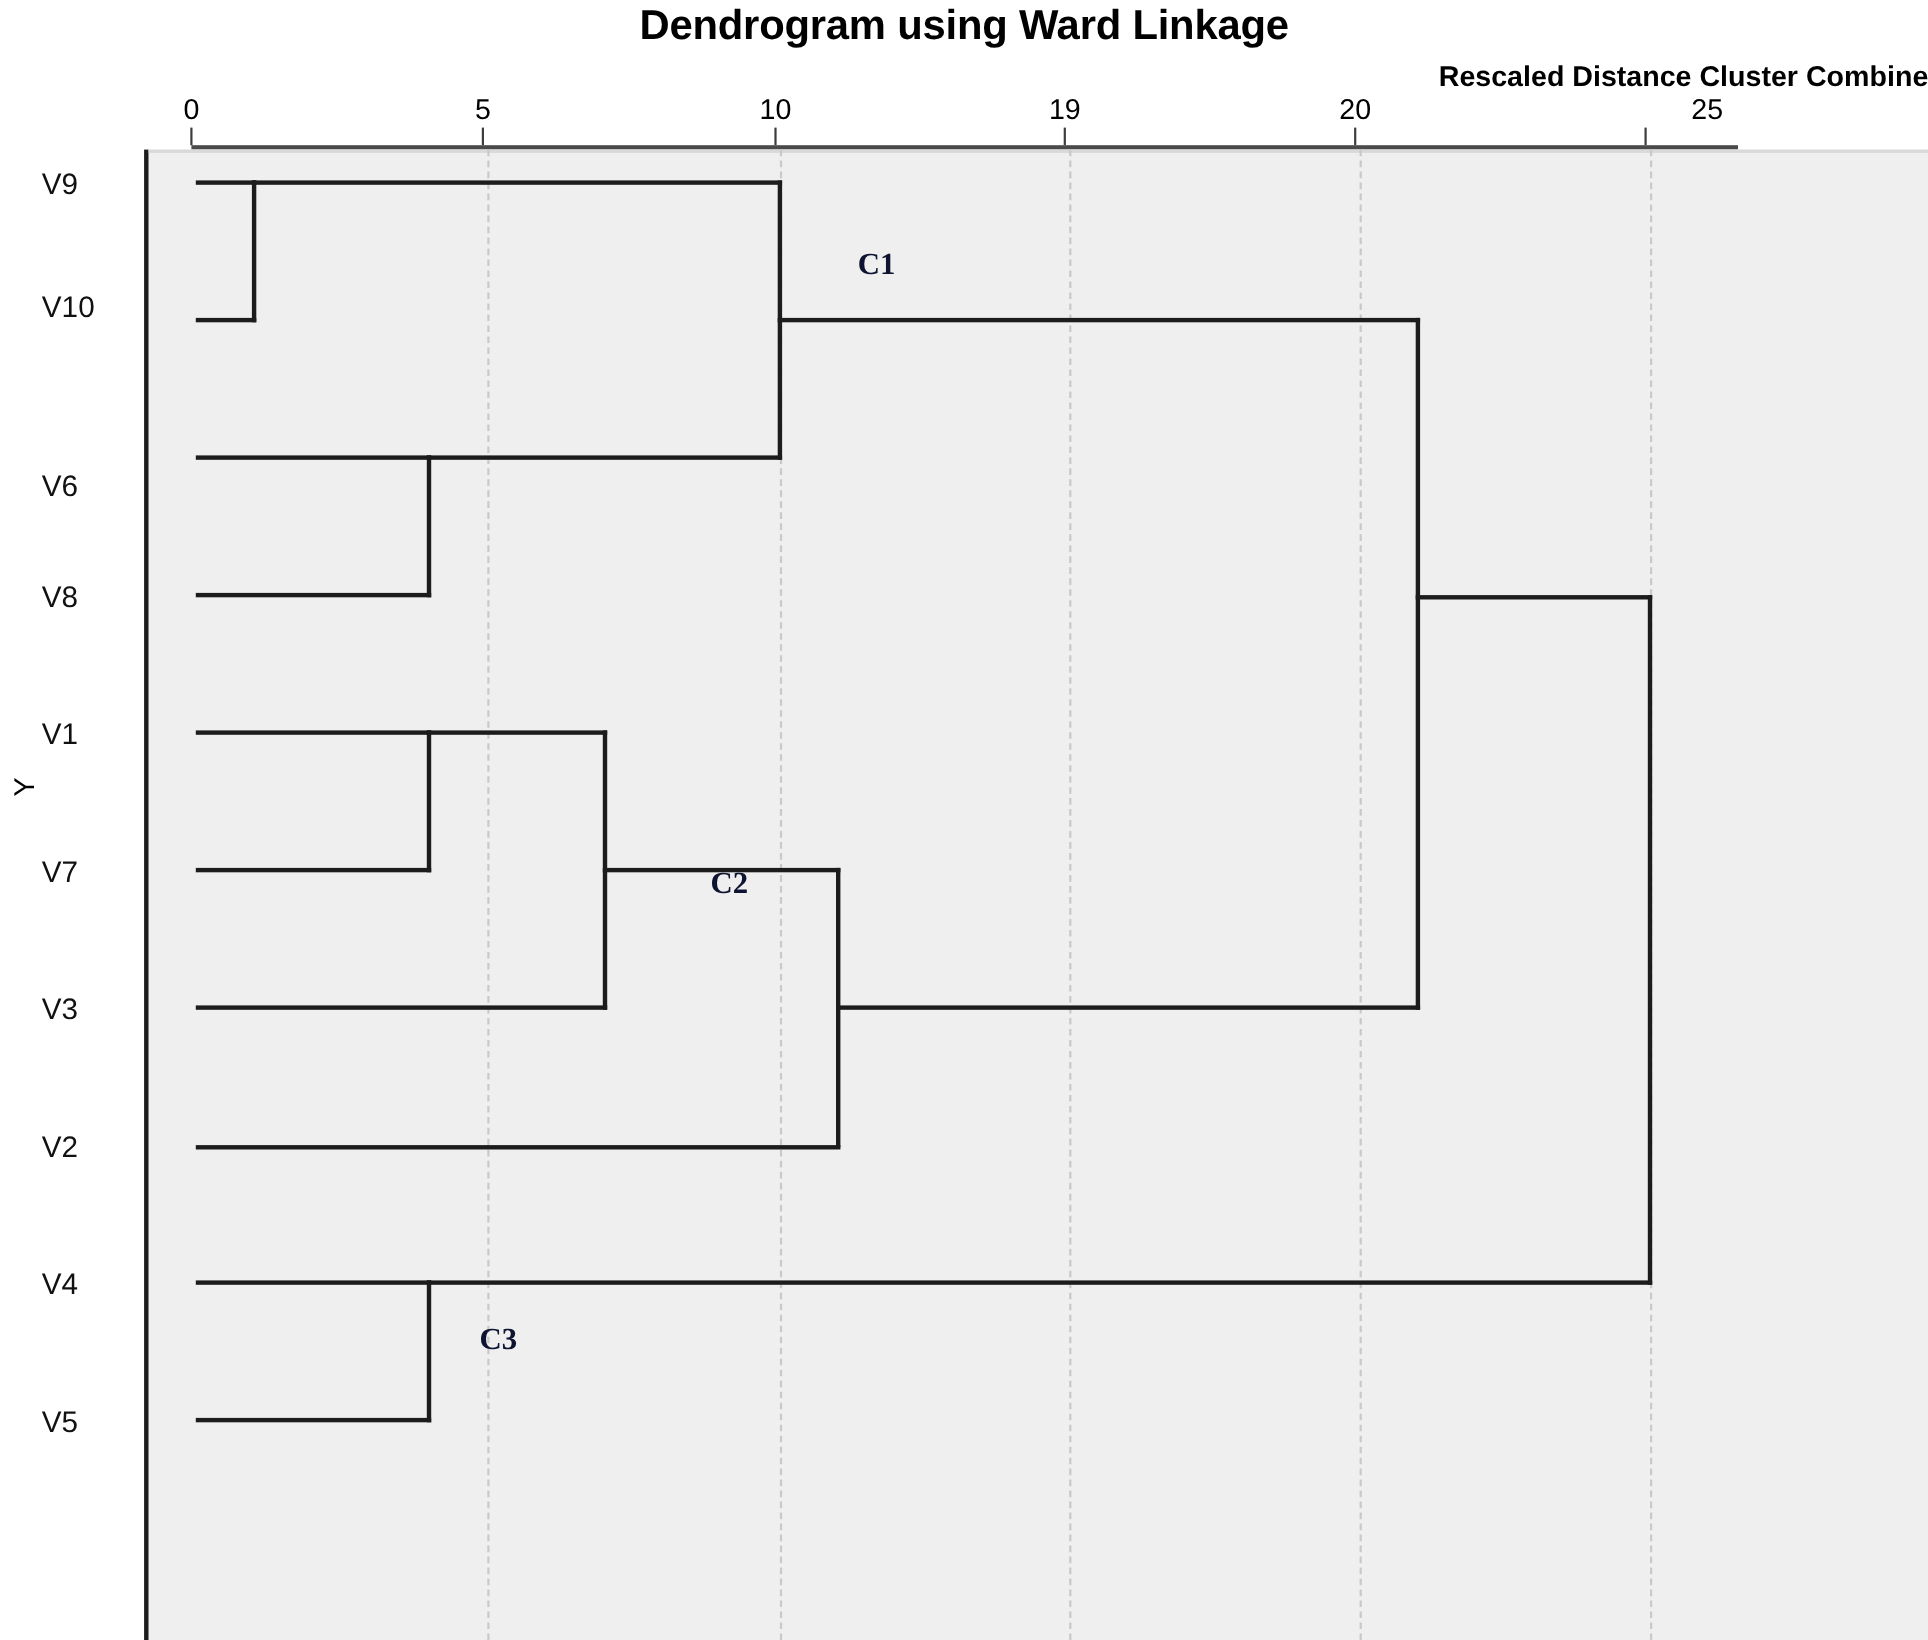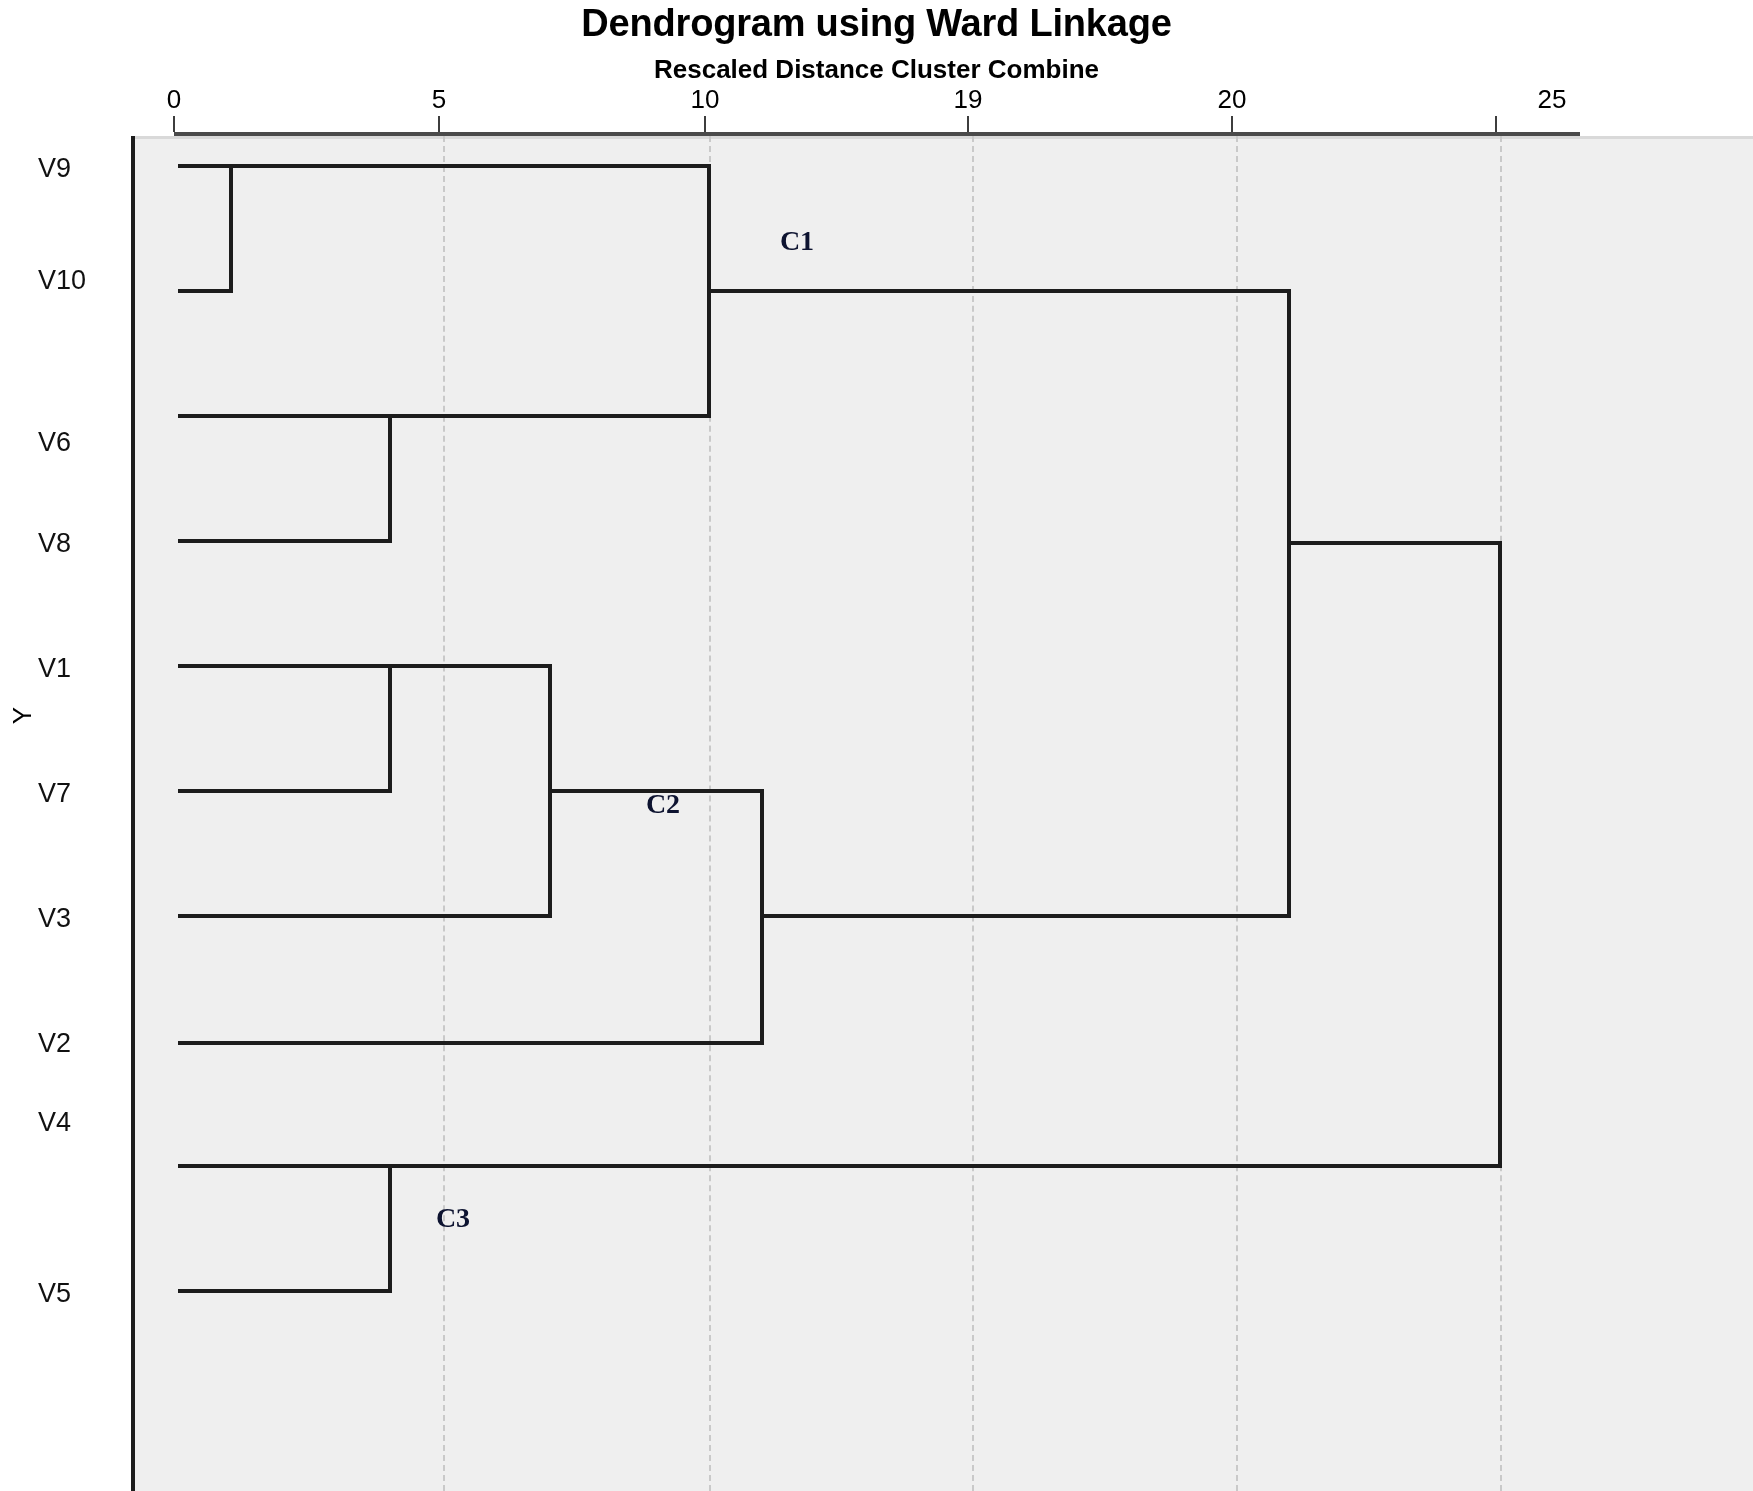--- a/index.html
+++ b/index.html
@@ -32,21 +32,21 @@
     font-size: 38px;
     font-weight: bold;
     letter-spacing: -0.2px;
     font-family: "Liberation Sans", sans-serif;
   }
   .subtitle {
     position: absolute;
     left: 0;
     top: 54px;
     width: 1753px;
-    text-align: center;
+    text-align: right;
     font-size: 26px;
     font-weight: bold;
     font-family: "Liberation Sans", sans-serif;
   }
   .xtick-label {
     position: absolute;
     top: 84px;
     font-size: 26px;
     font-family: "Liberation Sans", sans-serif;
     transform: translateX(-50%);
@@ -156,21 +156,21 @@
   <div class="ylabel">Y</div>
 
   <div class="row-label name" style="top:168px">V9</div>
   <div class="row-label name" style="top:280px">V10</div>
   <div class="row-label name" style="top:442px">V6</div>
   <div class="row-label name" style="top:543px">V8</div>
   <div class="row-label name" style="top:668px">V1</div>
   <div class="row-label name" style="top:793px">V7</div>
   <div class="row-label name" style="top:918px">V3</div>
   <div class="row-label name" style="top:1043px">V2</div>
-  <div class="row-label name" style="top:1122px">V4</div>
+  <div class="row-label name" style="top:1168px">V4</div>
   <div class="row-label name" style="top:1293px">V5</div>
 
   <div class="row-label num" style="top:166px">9</div>
   <div class="row-label num" style="top:291px">10</div>
   <div class="row-label num" style="top:416px">6</div>
   <div class="row-label num" style="top:541px">8</div>
   <div class="row-label num" style="top:666px">1</div>
   <div class="row-label num" style="top:791px">7</div>
   <div class="row-label num" style="top:916px">3</div>
   <div class="row-label num" style="top:1041px">2</div>

